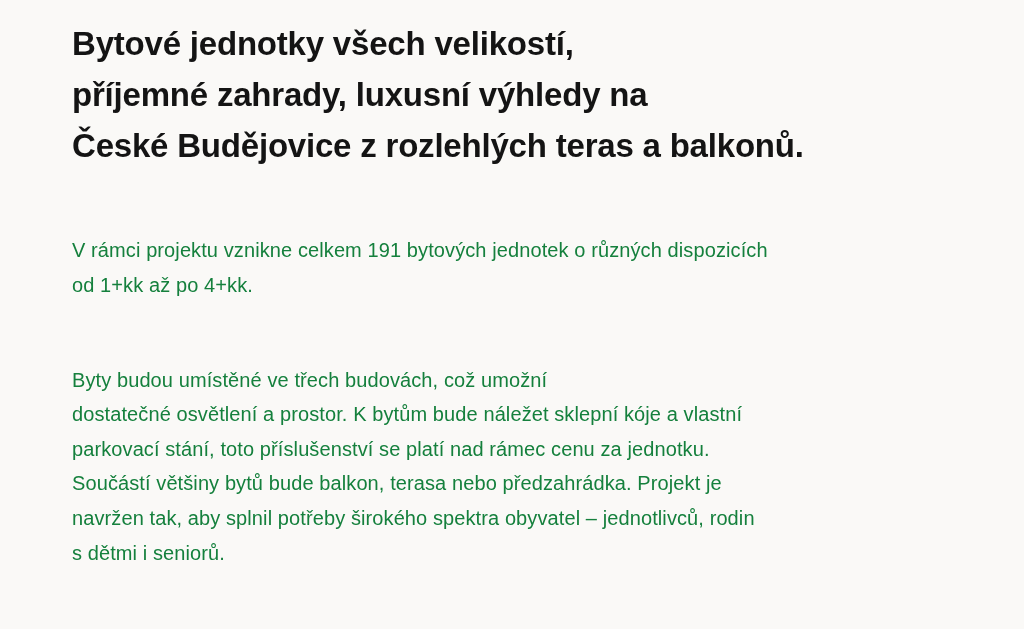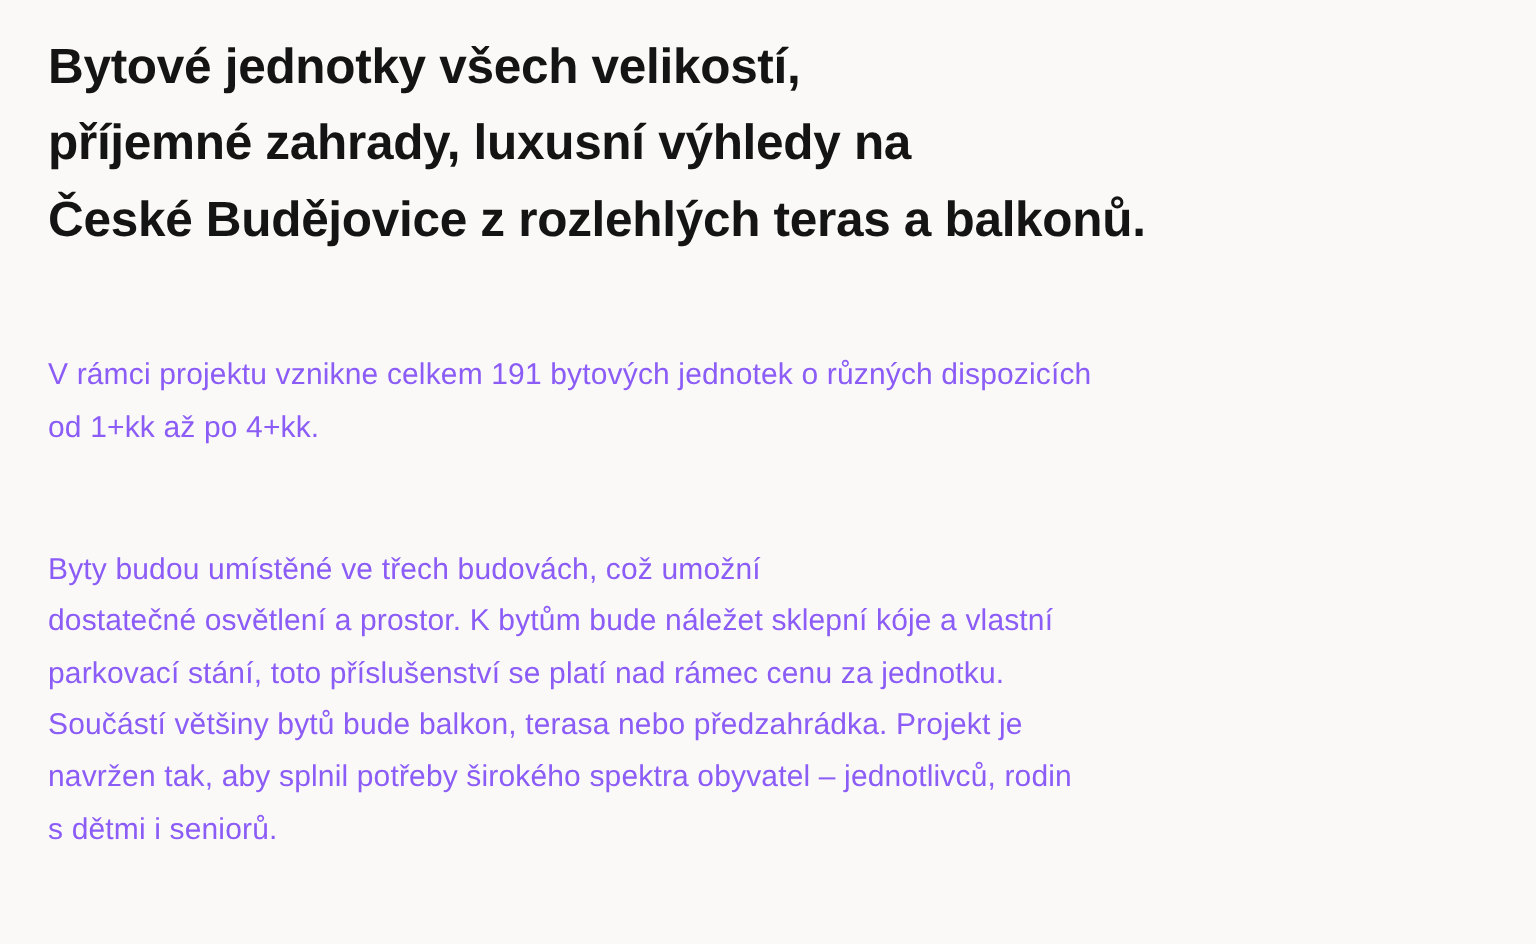--- a/index.html
+++ b/index.html
@@ -11,36 +11,36 @@
     height: 629px;
     background: #faf9f7;
     font-family: "Liberation Sans", sans-serif;
     color: #1a1a1a;
     overflow: hidden;
   }
   .page {
     box-sizing: border-box;
     width: 1024px;
     height: 629px;
-    padding: 18px 70px 0 32px;
+    padding: 18px 70px 0 72px;
     background: #faf9f7;
   }
   .headline {
     font-size: 33px;
     font-weight: bold;
     line-height: 1.55;
     letter-spacing: -0.2px;
     color: #141414;
     margin: 0;
     white-space: pre-line;
   }
   .body-block {
     font-size: 20px;
     line-height: 1.73;
-    color: #8b5cf6;
+    color: #15803d;
     font-weight: 400;
     white-space: pre-line;
     letter-spacing: 0.1px;
   }
   .para-1 {
     margin-top: 62px;
   }
   .para-2 {
     margin-top: 60px;
   }

